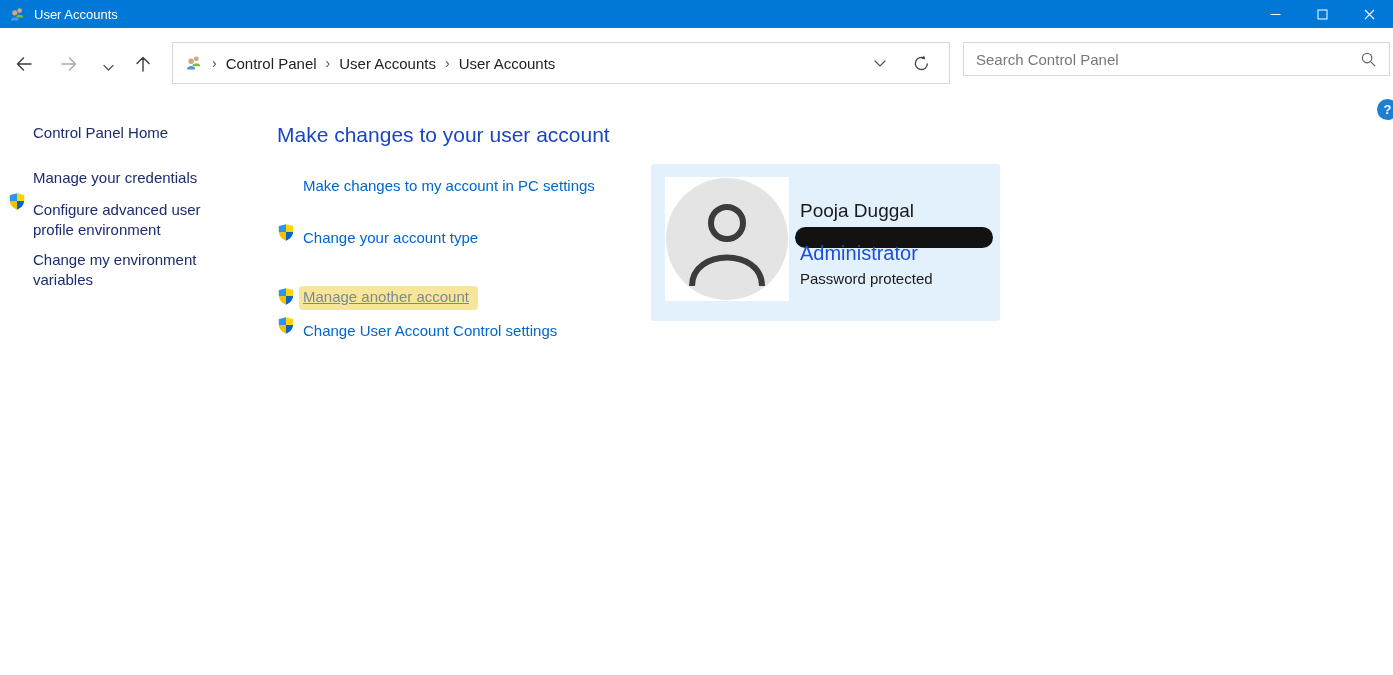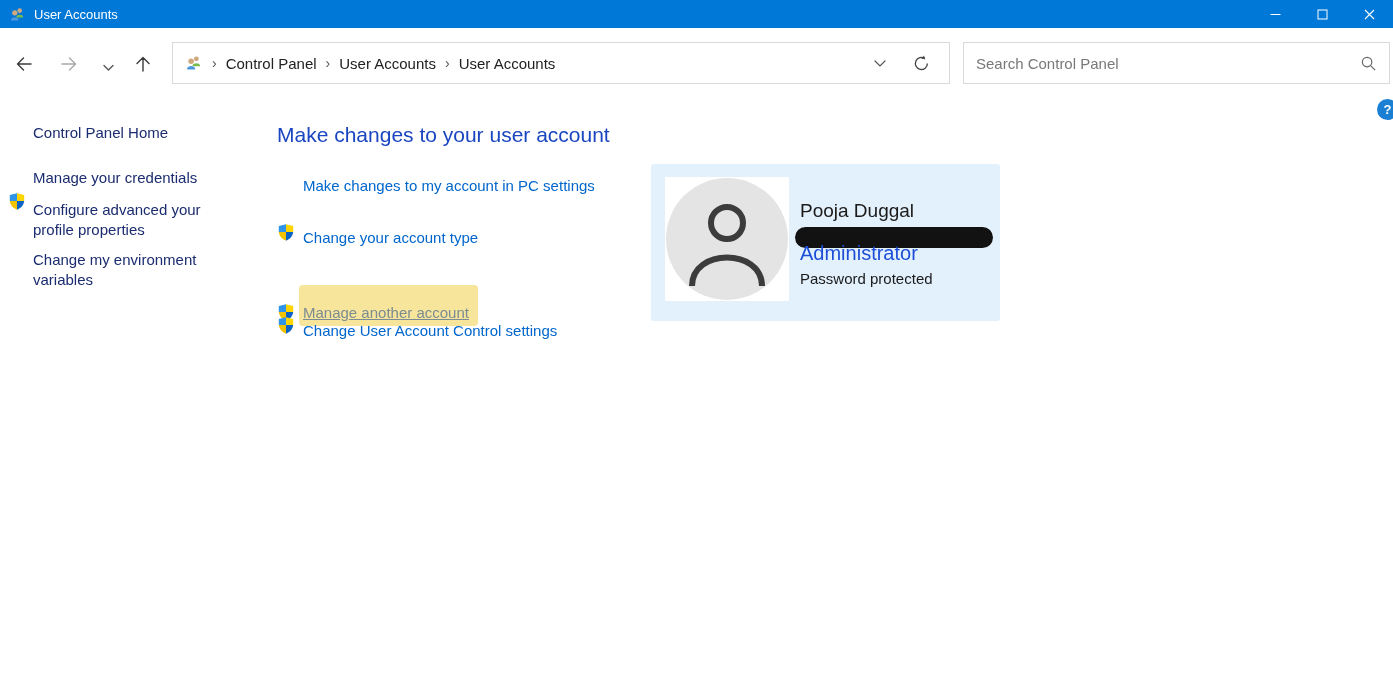--- a/index.html
+++ b/index.html
@@ -26,36 +26,36 @@
   .tb-btn{width:47px;height:100%;display:flex;align-items:center;justify-content:center;cursor:default;}
 
   
   .navbar{height:68px;position:relative;background:#fff;}
   .nav-ico{position:absolute;top:24px;width:24px;height:24px;display:flex;align-items:center;justify-content:center;}
   .crumb-box{position:absolute;left:172px;top:14px;width:778px;height:42px;border:1px solid var(--border);display:flex;align-items:center;padding:0 10px 0 12px;font-size:15px;color:#222;}
   .crumb-sep{color:#555;font-size:14px;margin:0 9px;}
   .crumb-item{white-space:nowrap;cursor:default;}
   .crumb-spacer{flex:1;}
   .crumb-right{display:flex;align-items:center;gap:26px;margin-right:8px;}
-  .search-box{position:absolute;left:963px;top:14px;width:427px;height:42px;border:1px solid var(--border);display:flex;align-items:center;padding:0 12px;}
+  .search-box{position:absolute;left:963px;top:14px;width:427px;height:34px;border:1px solid var(--border);display:flex;align-items:center;padding:0 12px;}
   .search-box input{flex:1;border:none;outline:none;font-size:15px;color:#333;font-family:inherit;background:transparent;}
   .search-box input::placeholder{color:#787878;}
 
   
   .content{position:relative;height:579px;background:#fff;}
 
   .sidebar-link{position:absolute;font-size:15px;line-height:20px;color:var(--sidebar-text);cursor:pointer;width:185px;margin-top:8px;}
   .shield{display:inline-block;}
 
   .page-heading{position:absolute;left:277px;top:27px;font-size:21px;font-weight:400;color:var(--heading-text);}
 
   .task-row{position:absolute;display:flex;align-items:flex-end;}
   .task-link{font-size:15px;color:var(--link-text);cursor:pointer;text-decoration:none;}
   .task-row .shield{margin-right:8px;margin-top:0px;}
-  .task-highlight{background:var(--highlight-bg);border-radius:4px;padding:19px 9px 4px 4px;margin:-2px 0 0 -4px;}
+  .task-highlight{background:var(--highlight-bg);border-radius:4px;padding:2px 9px 4px 4px;margin:-2px 0 0 -4px;}
   .task-highlight .task-link{color:var(--highlight-text);text-decoration:underline;}
 
   
   .account-card{position:absolute;left:651px;top:68px;width:349px;height:157px;background:var(--card-bg);border-radius:3px;}
   .avatar-box{position:absolute;left:14px;top:13px;width:124px;height:124px;background:#fff;}
   .acct-name{position:absolute;left:149px;top:36px;font-size:19px;color:#1a1a1a;}
   .redacted-bar{position:absolute;left:144px;top:63px;width:198px;height:21px;background:var(--redaction);border-radius:11px;}
   .acct-role{position:absolute;left:149px;top:78px;font-size:20px;color:#1d4ed8;}
   .acct-protect{position:absolute;left:149px;top:106px;font-size:15px;color:#1a1a1a;}
 
@@ -162,21 +162,21 @@
   <div class="sidebar-link" style="left:33px;top:19px;">Control Panel Home</div>
   <div class="sidebar-link" style="left:33px;top:64px;">Manage your credentials</div>
   <span class="shield" style="position:absolute;left:8px;top:96px;">
     <svg width="18" height="19" viewBox="0 0 20 21">
       <path d="M10 1.2 L2 3.4 L2 10 L10 10 Z" fill="#2e95e8"></path>
       <path d="M10 1.2 L18 3.4 L18 10 L10 10 Z" fill="#ffd500"></path>
       <path d="M2 10 L10 10 L10 19.6 C5.8 18 2.6 14.9 2 10 Z" fill="#f2c200"></path>
       <path d="M10 10 L18 10 C17.4 14.9 14.2 18 10 19.6 Z" fill="#0b63c6"></path>
     </svg>
   </span>
-  <div class="sidebar-link" style="left:33px;top:96px;">Configure advanced your profile properties</div>
+  <div class="sidebar-link" style="left:33px;top:96px;">Configure advanced user profile environment</div>
   <div class="sidebar-link" style="left:33px;top:146px;">Change my environment variables</div>
 
   <h1 class="page-heading">Make changes to your user account</h1>
 
   <div class="task-row" style="left:303px;top:81px;">
     <a class="task-link">Make changes to my account in PC settings</a>
   </div>
 
   <div class="task-row" style="left:277px;top:127px;">
     <span class="shield">

